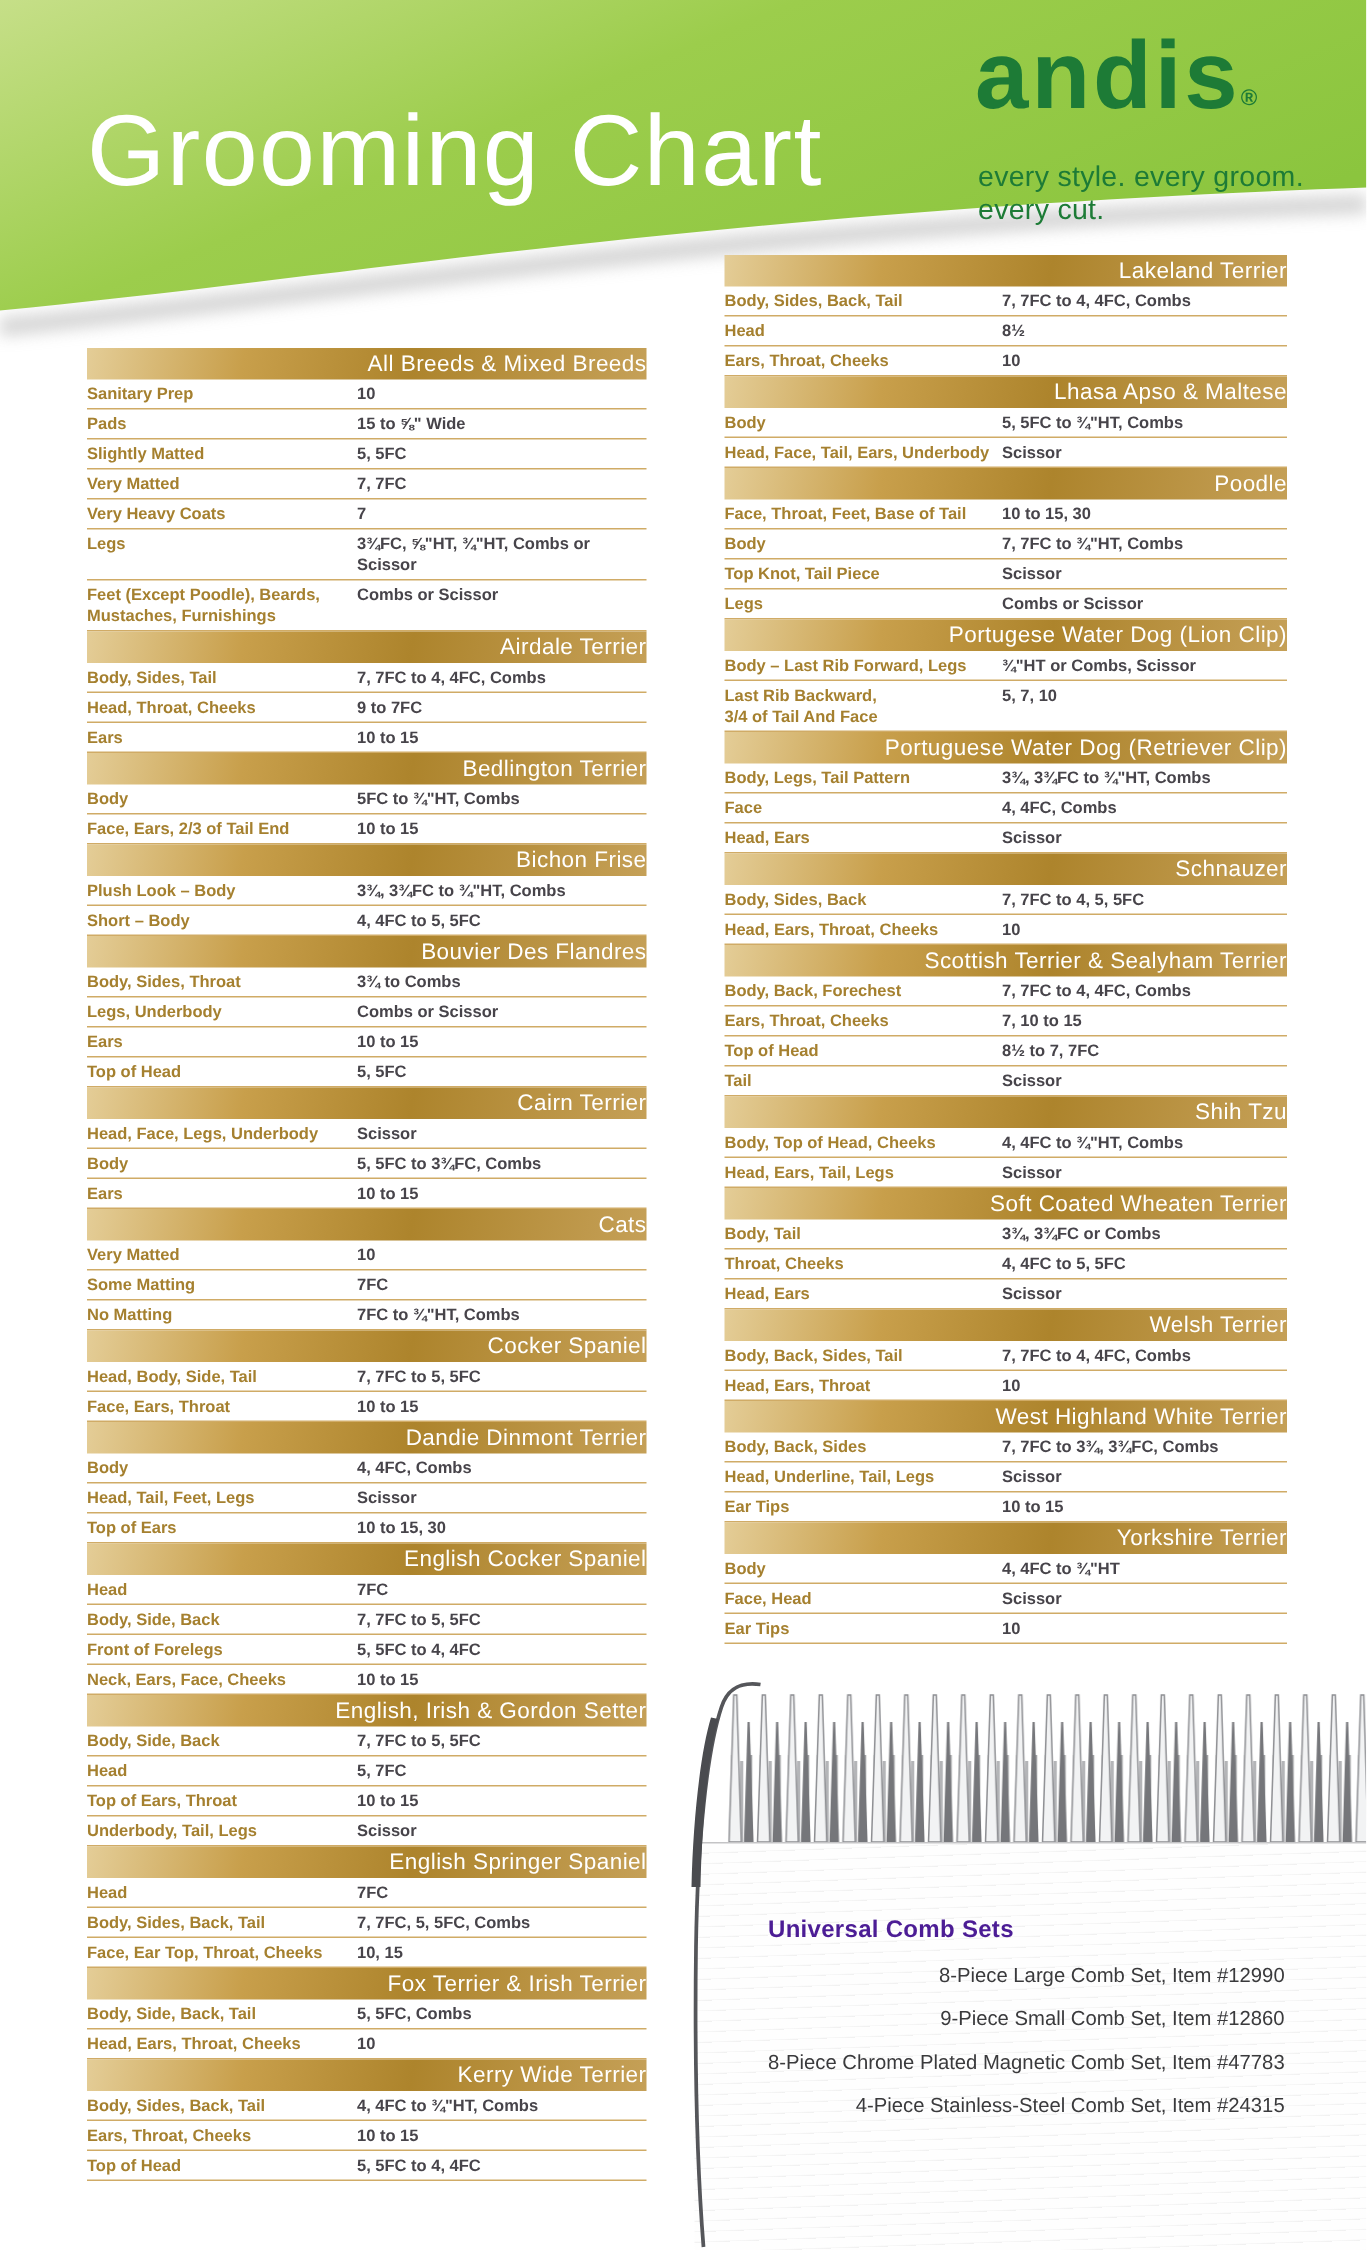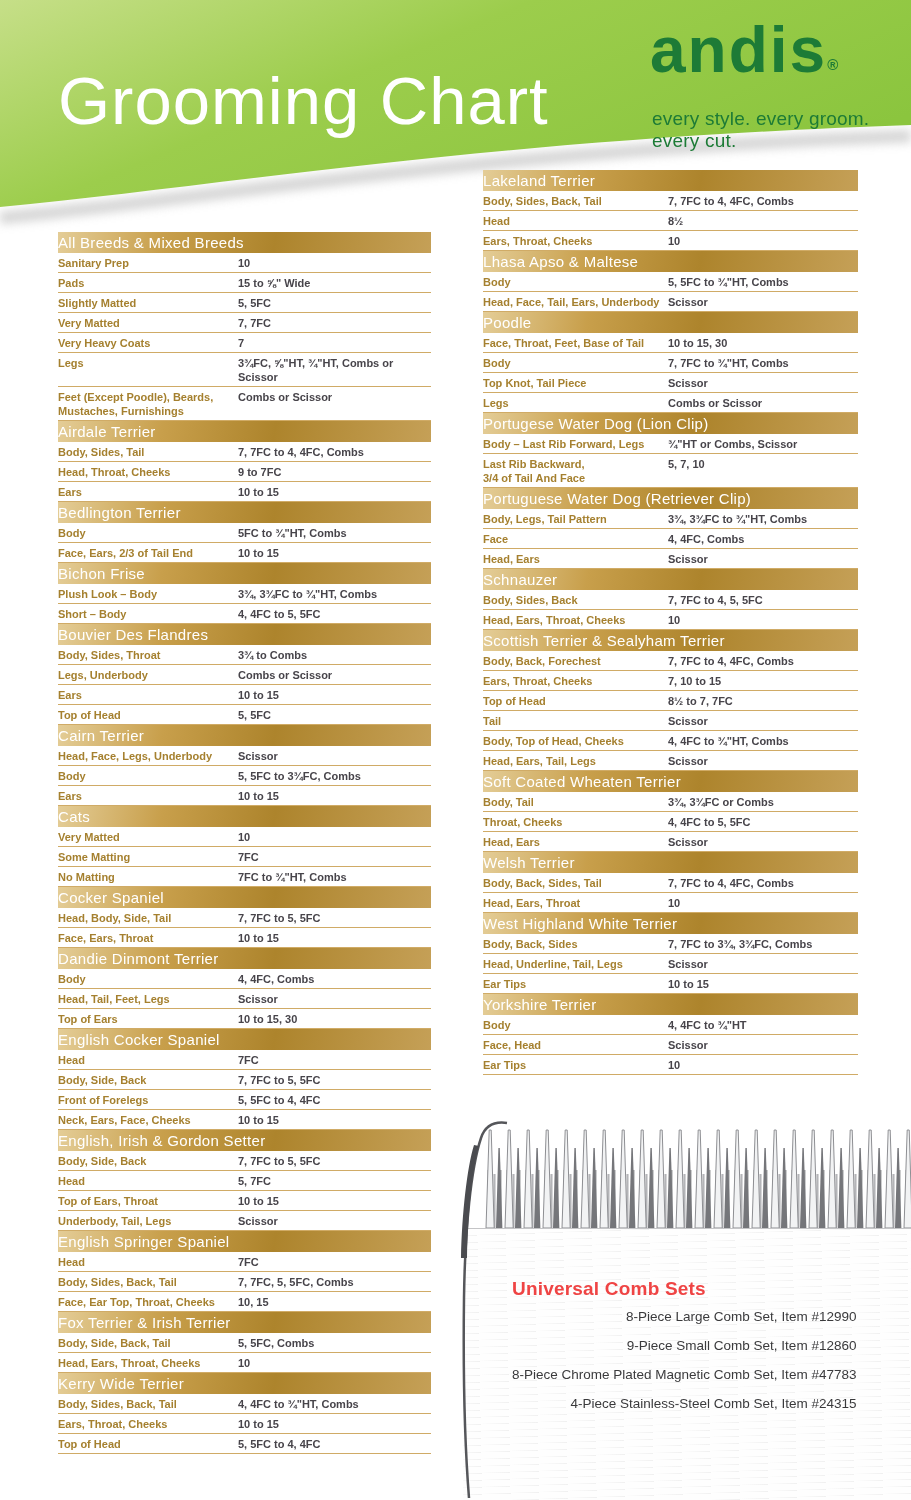--- a/index.html
+++ b/index.html
@@ -20,21 +20,21 @@
   .brand .reg{font-size:15px;letter-spacing:0;vertical-align:2px;}
   .tagline{
     position:absolute;left:652px;top:108px;
     font-size:19px;font-weight:400;color:#1d7b36;letter-spacing:0.2px;
   }
   
   .col{position:absolute;}
   #col-left{left:58px;top:232px;width:373px;}
   #col-right{left:483px;top:170px;width:375px;}
   .band{
-    height:21px;line-height:21px;text-align:left;color:#fff;
+    height:21px;line-height:21px;text-align:right;color:#fff;
     font-size:15px;font-weight:400;letter-spacing:0.3px;
     background:linear-gradient(100deg,#e4cd97 0%,#c89f4b 28%,#ad842c 58%,#c5a057 100%);
   }
   .row{
     display:flex;align-items:flex-start;
     border-bottom:1px solid #d0ab66;
     padding:3px 0 2px 0;
   }
   .lbl,.val{font-size:11px;font-weight:700;line-height:14px;white-space:pre;}
   .lbl{flex:0 0 180px;width:180px;color:#a5802f;}
@@ -44,21 +44,21 @@
   .blade{position:absolute;left:455px;top:1118px;width:456px;height:382px;}
   .teeth-svg{position:absolute;left:30px;top:4px;}
   .blade-body{
     position:absolute;left:8px;top:110px;width:448px;height:272px;
     background:repeating-linear-gradient(178deg,#fefefe 0px,#fefefe 6px,#f0f0f0 7px);
     border-top:1px solid #c4c4c6;
   }
   .edge-svg{position:absolute;left:0;top:0;}
   .comb-title{
     position:absolute;left:57px;top:160px;
-    font-size:19px;font-weight:700;color:#ef4444;letter-spacing:0.2px;
+    font-size:16px;font-weight:700;color:#4c1d95;letter-spacing:0.2px;
   }
   .comb-items{
     position:absolute;left:57px;top:184px;margin:0;padding:0;list-style:none;
   }
   .comb-items li{
     font-size:13.5px;font-weight:400;color:#3a3a3c;line-height:29px;white-space:pre;text-align:right;
   }
 </style>
 </head>
 <body>
@@ -364,20 +364,21 @@
         <div class="val">7, 10 to 15</div>
       </div>
       <div class="row">
         <div class="lbl">Top of Head</div>
         <div class="val">8½ to 7, 7FC</div>
       </div>
       <div class="row">
         <div class="lbl">Tail</div>
         <div class="val">Scissor</div>
       </div>
+      <div class="band">Shih Tzu</div>
       <div class="row">
         <div class="lbl">Body, Top of Head, Cheeks</div>
         <div class="val">4, 4FC to ¾"HT, Combs</div>
       </div>
       <div class="row">
         <div class="lbl">Head, Ears, Tail, Legs</div>
         <div class="val">Scissor</div>
       </div>
       <div class="band">Soft Coated Wheaten Terrier</div>
       <div class="row">

